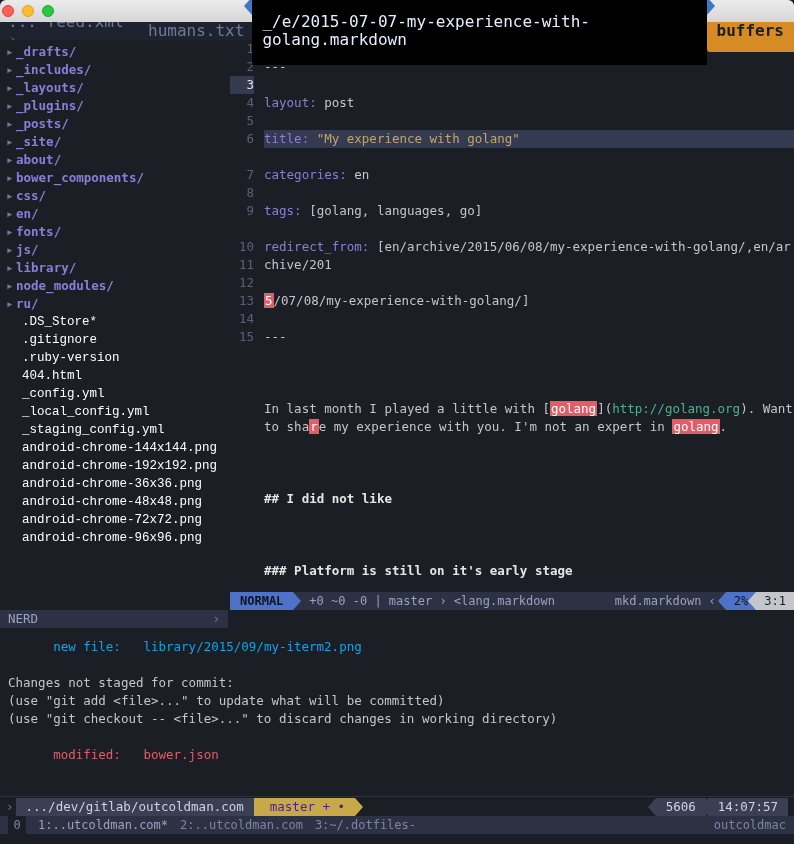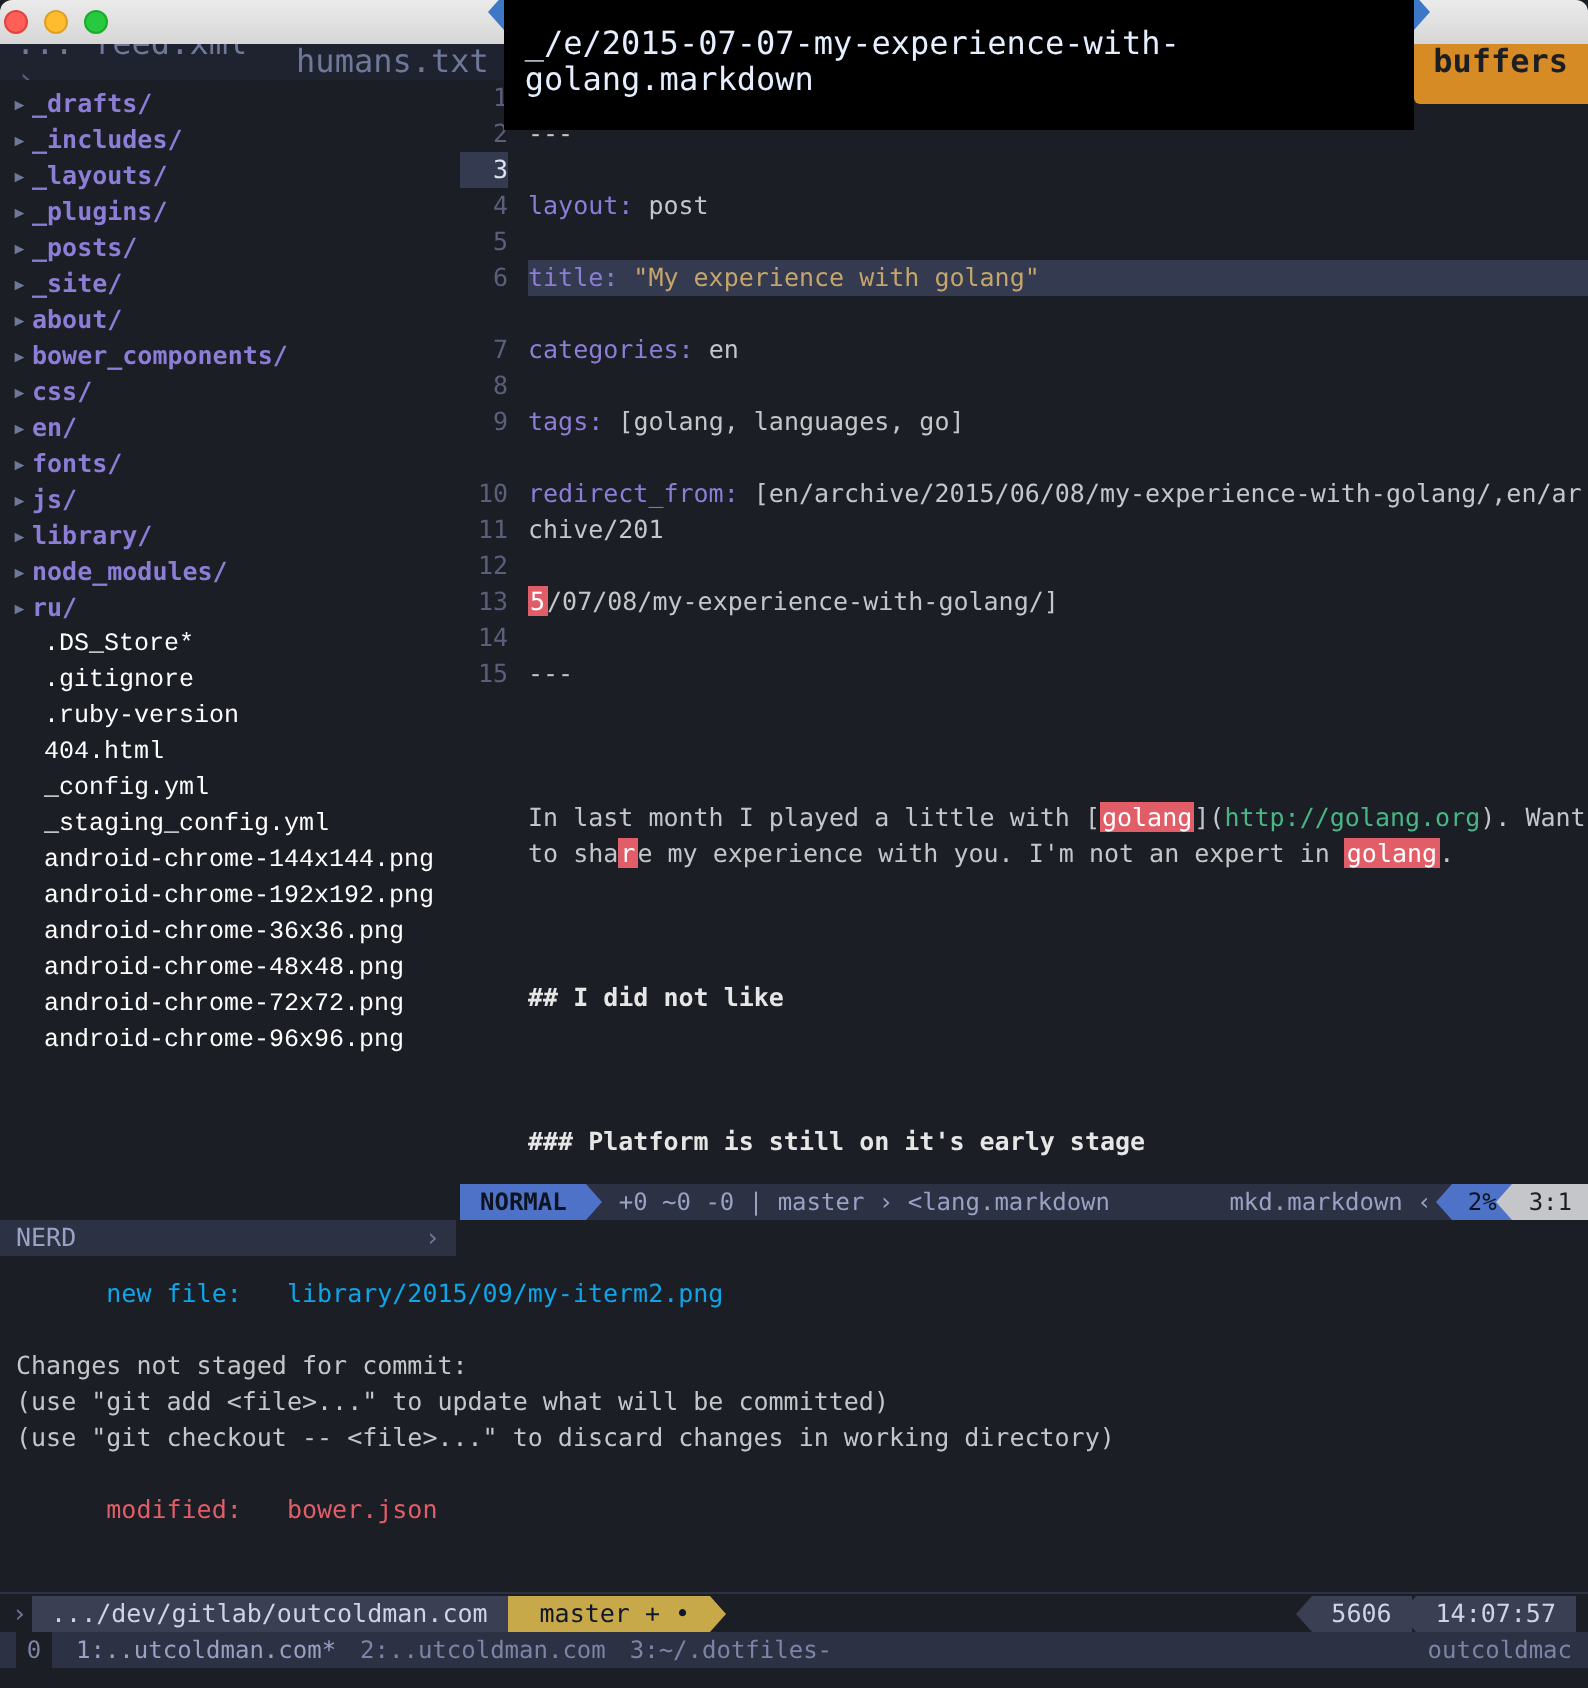--- a/index.html
+++ b/index.html
@@ -128,21 +128,21 @@
   .prompt-seg {
     background:#3b3f54; color:#cfd3e6; padding:0 10px;
     height:18px; display:flex; align-items:center; position:relative;
   }
   .prompt-seg::after{
     content:""; position:absolute; right:-8px; top:0;
     border-top:9px solid transparent; border-bottom:9px solid transparent;
     border-left:8px solid #3b3f54;
   }
   .prompt-git {
-    background:#c7a94a; color:#0f172a; padding:0 10px 0 16px;
+    background:#c7a94a; color:#4c1d95; padding:0 10px 0 16px;
     height:18px; display:flex; align-items:center; position:relative;
   }
   .prompt-git::after{
     content:""; position:absolute; right:-8px; top:0;
     border-top:9px solid transparent; border-bottom:9px solid transparent;
     border-left:8px solid #c7a94a;
   }
   .prompt-right { margin-left:auto; display:flex; gap:2px;}
   .prompt-rt {
     background:#3b3f54; color:#cfd3e6; padding:0 10px;
@@ -258,20 +258,23 @@
           <span class="sb-file">.gitignore</span>
         </div>
         <div class="sb-row">
           <span class="sb-file">.ruby-version</span>
         </div>
         <div class="sb-row">
           <span class="sb-file">404.html</span>
         </div>
         <div class="sb-row">
           <span class="sb-file">_config.yml</span>
+        </div>
+        <div class="sb-row">
+          <span class="sb-file">_local_config.yml</span>
         </div>
         <div class="sb-row">
           <span class="sb-file">_staging_config.yml</span>
         </div>
         <div class="sb-row">
           <span class="sb-file">android-chrome-144x144.png</span>
         </div>
         <div class="sb-row">
           <span class="sb-file">android-chrome-192x192.png</span>
         </div>

